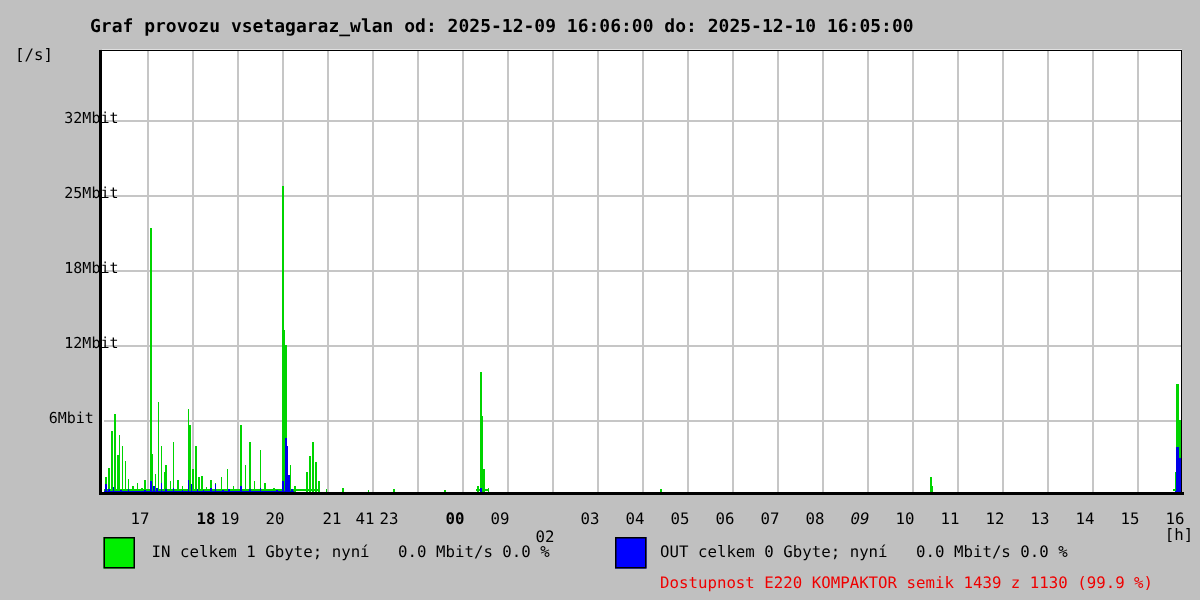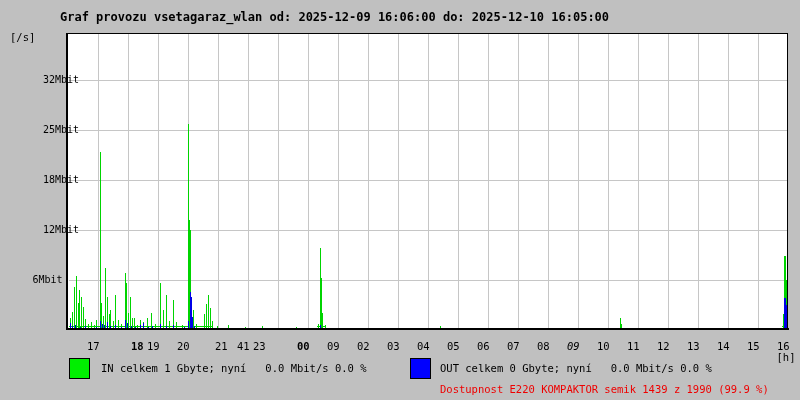--- a/index.html
+++ b/index.html
@@ -218,21 +218,21 @@
   <div id="xticks">
       <div class="xtick" style="left: 87px;">17</div>
       <div class="xtick" style="left: 131px; font-weight: bold;">18</div>
       <div class="xtick" style="left: 147px;">19</div>
       <div class="xtick" style="left: 177px;">20</div>
       <div class="xtick" style="left: 215px;">21</div>
       <div class="xtick" style="left: 237px;">41</div>
       <div class="xtick" style="left: 253px;">23</div>
       <div class="xtick" style="left: 297px; font-weight: bold;">00</div>
       <div class="xtick" style="left: 327px;">09</div>
-      <div class="xtick" style="left: 357px;">02</div>
+      <div class="xtick" style="left: 357px; margin-top: 12px;">02</div>
       <div class="xtick" style="left: 387px;">03</div>
       <div class="xtick" style="left: 417px;">04</div>
       <div class="xtick" style="left: 447px;">05</div>
       <div class="xtick" style="left: 477px;">06</div>
       <div class="xtick" style="left: 507px;">07</div>
       <div class="xtick" style="left: 537px;">08</div>
       <div class="xtick" style="left: 567px; font-style: italic;">09</div>
       <div class="xtick" style="left: 597px;">10</div>
       <div class="xtick" style="left: 627px;">11</div>
       <div class="xtick" style="left: 657px;">12</div>
@@ -243,15 +243,15 @@
     </div>
 
   <div class="x-unit">[h]</div>
 
   <div class="swatch" id="in-swatch" style="left: 69px; background: rgb(0, 239, 0);"></div>
   <div class="legend-label" style="left:101px;">IN celkem 1 Gbyte; nyní   0.0 Mbit/s 0.0 %</div>
 
   <div class="swatch" id="out-swatch" style="left: 410px; background: rgb(0, 0, 255);"></div>
   <div class="legend-label" style="left:440px;">OUT celkem 0 Gbyte; nyní   0.0 Mbit/s 0.0 %</div>
 
-  <div class="availability" id="availability" style="color: rgb(238, 0, 0);">Dostupnost E220 KOMPAKTOR semik 1439 z 1990 (99.9 %)</div>
+  <div class="availability" id="availability" style="color: rgb(238, 0, 0);">Dostupnost E220 KOMPAKTOR semik 1439 z 1130 (99.9 %)</div>
 
 </div>
 
 </body></html>

